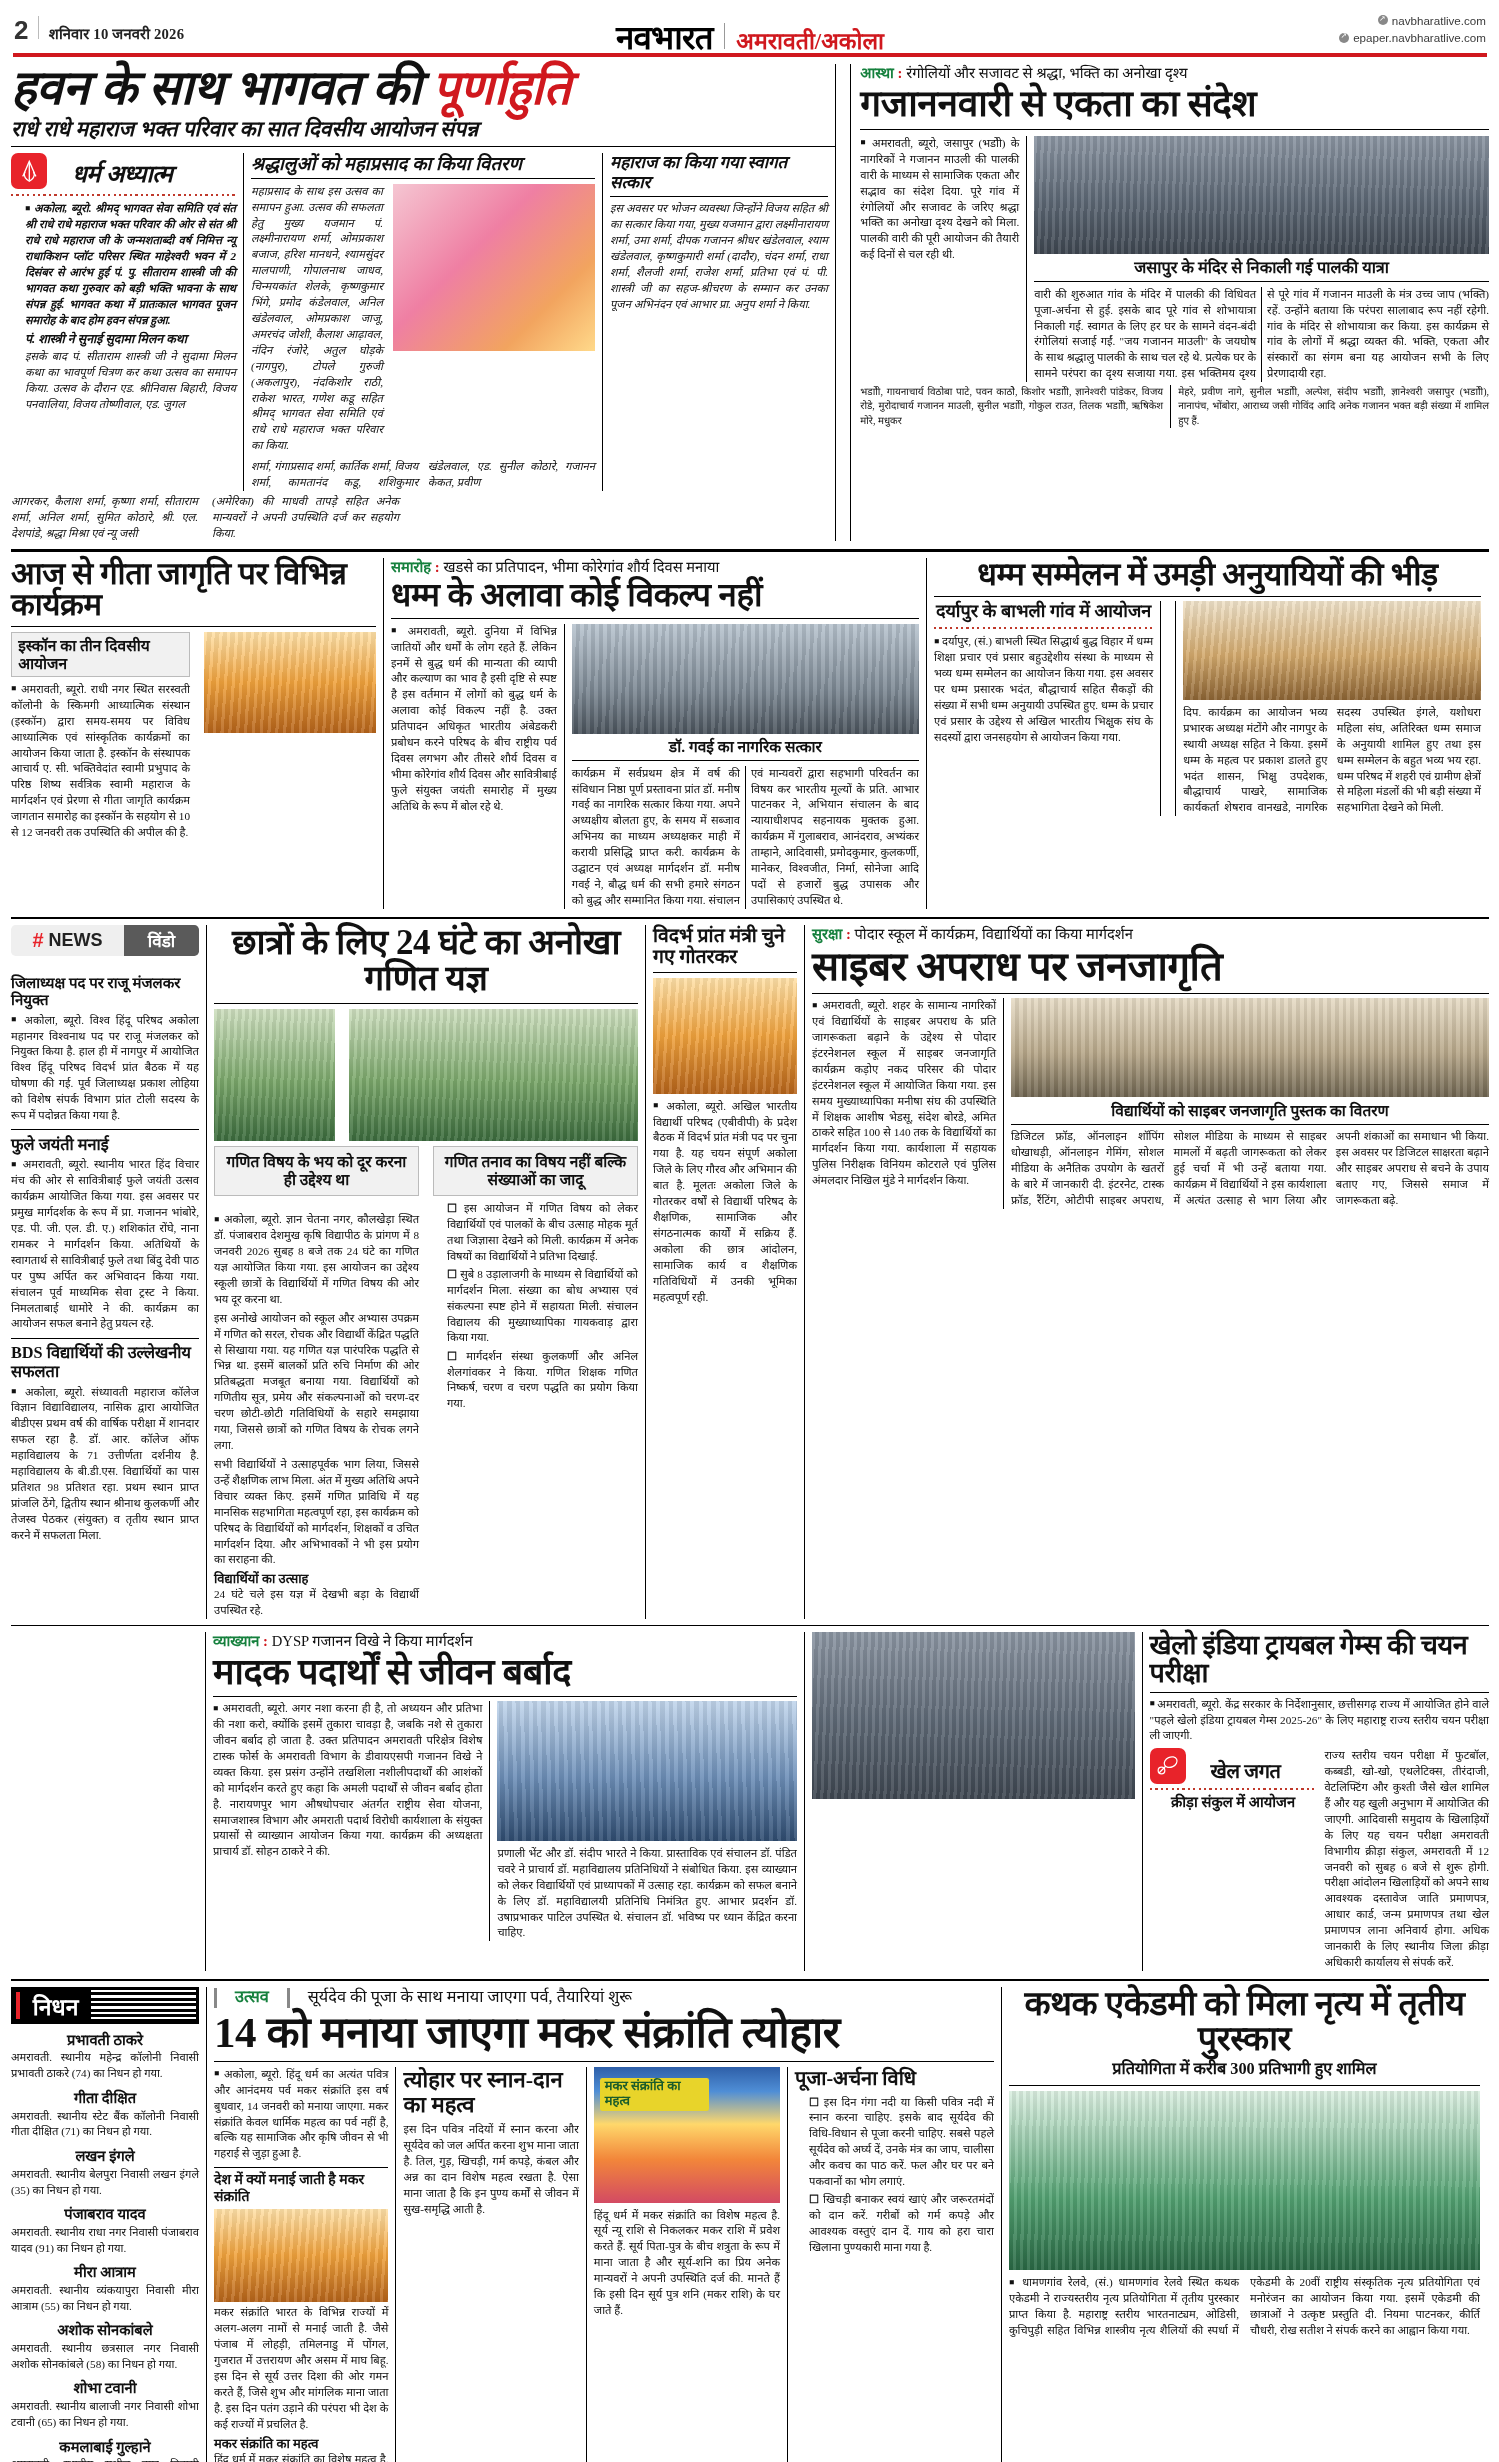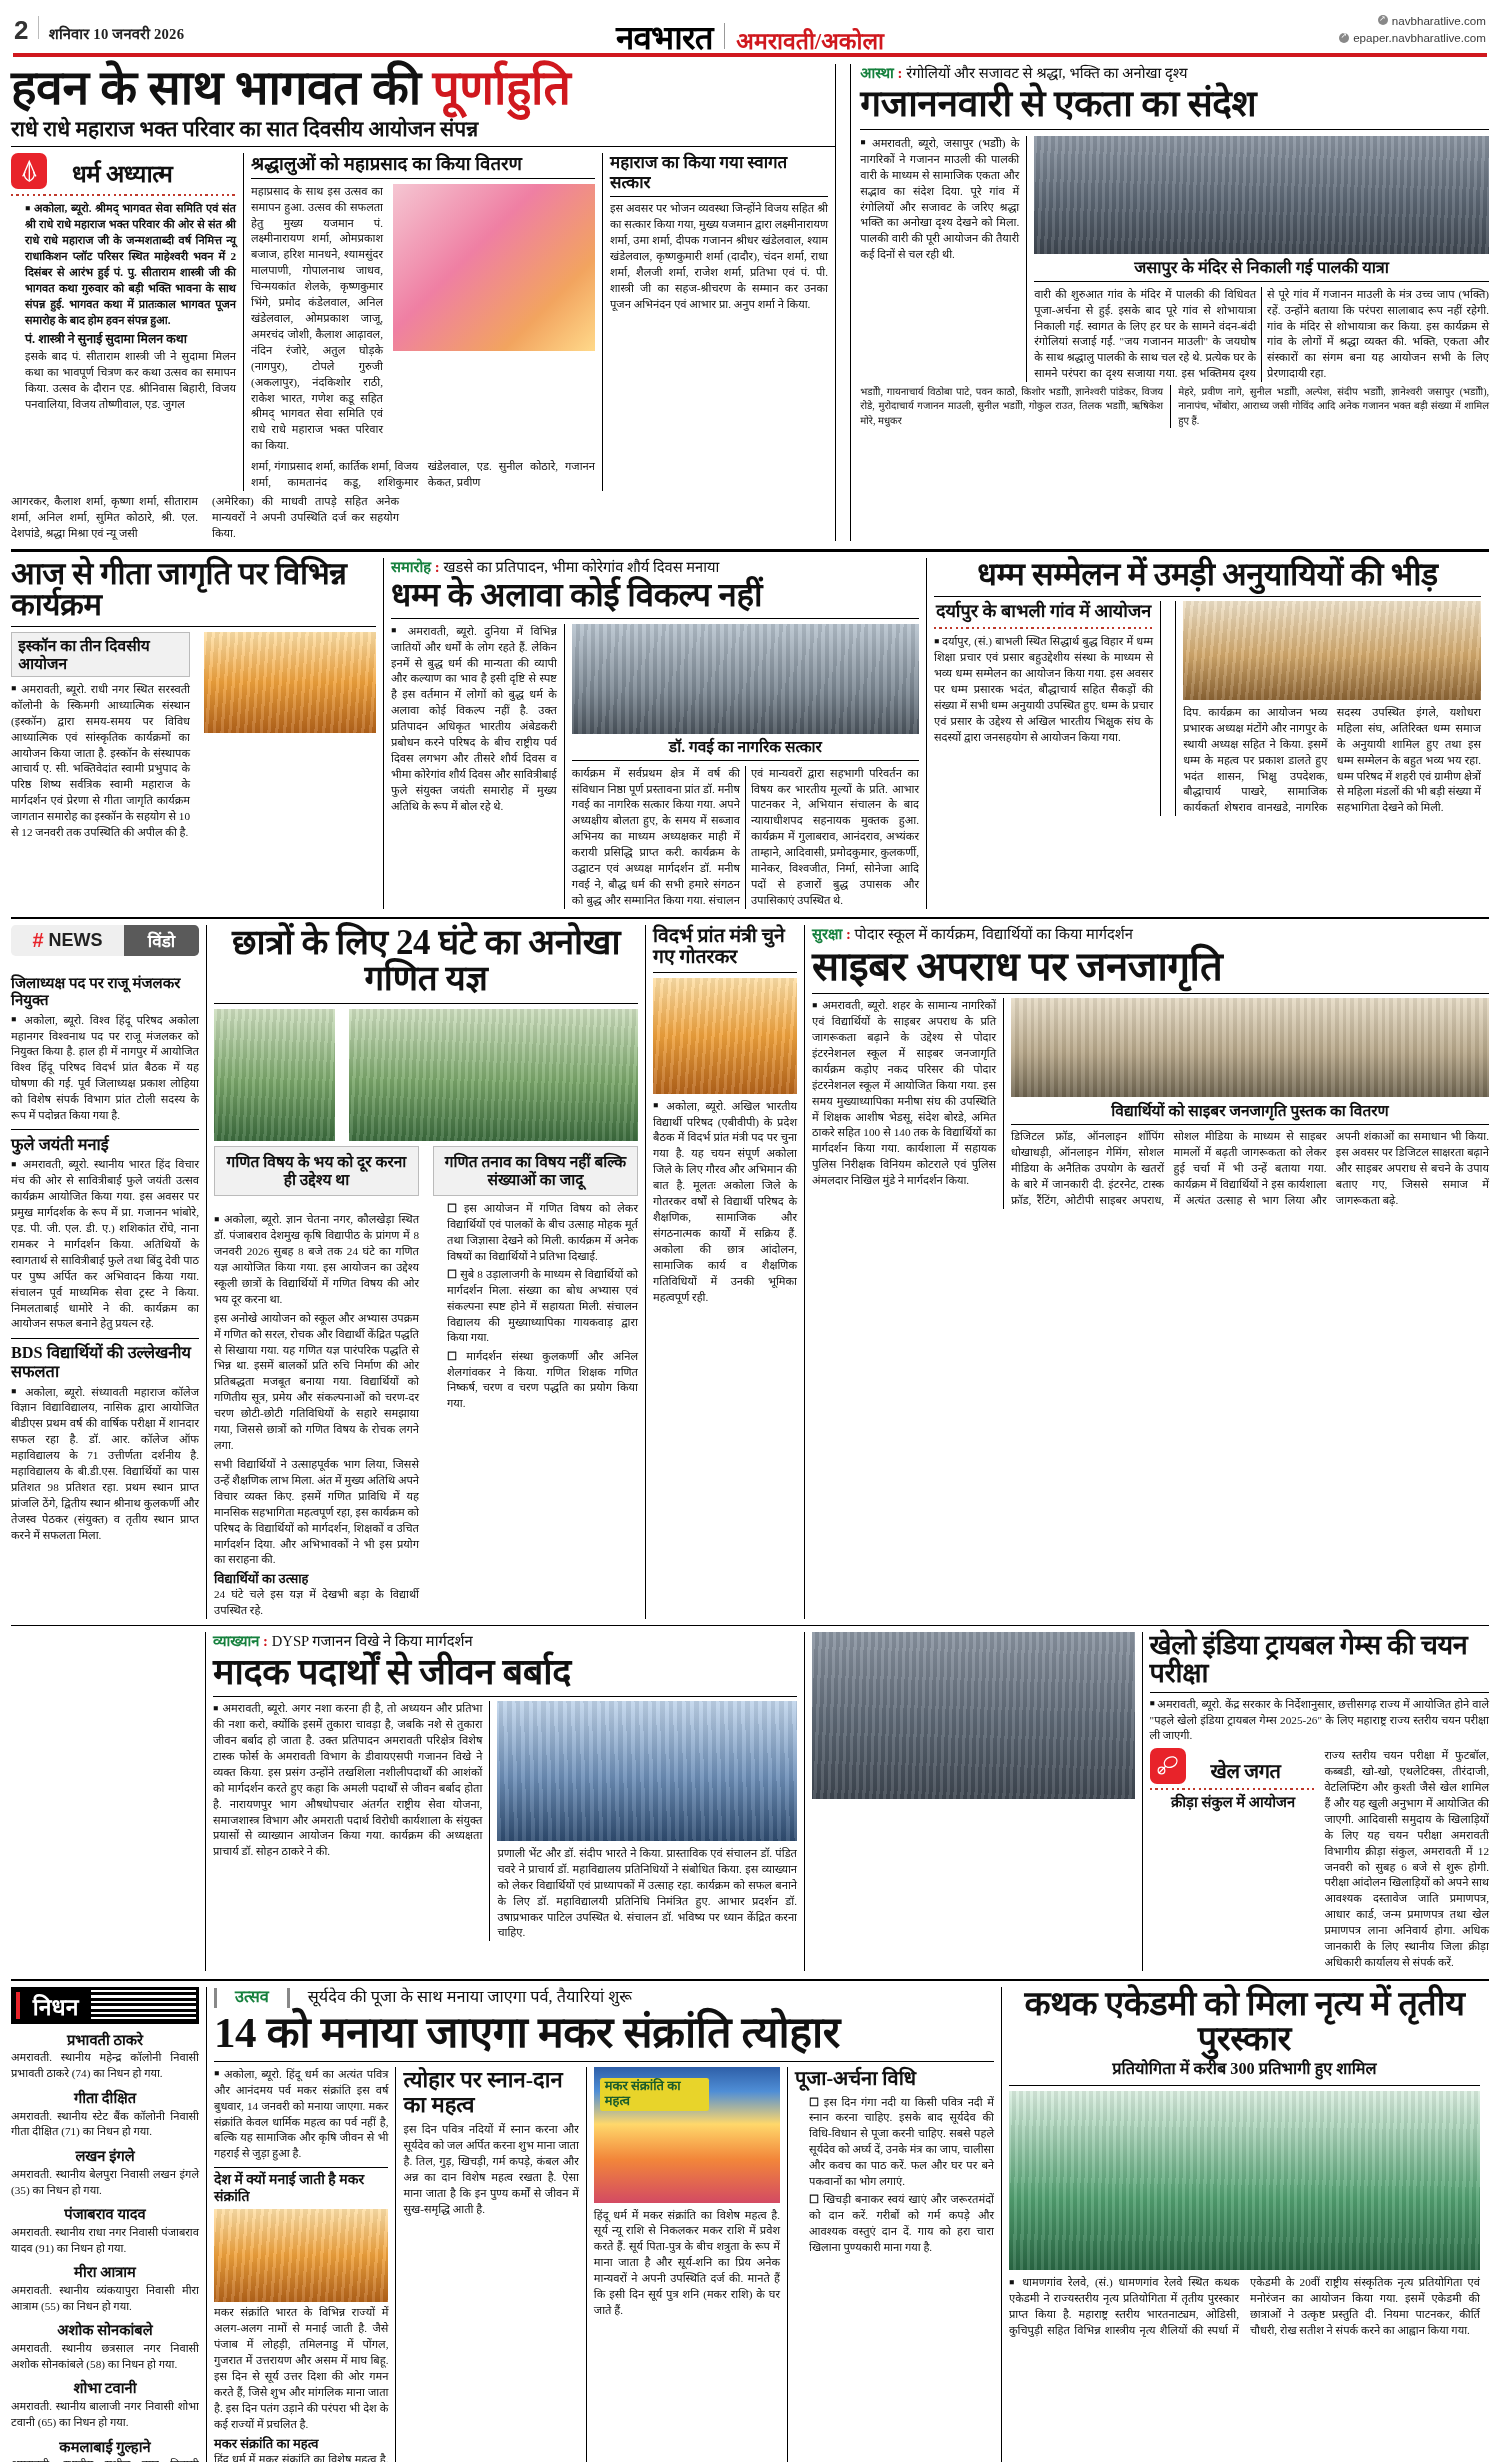--- a/index.html
+++ b/index.html
@@ -114,21 +114,21 @@
       <div>
           <span class="globe"></span>
           <span>epaper.navbharatlive.com</span>
         </div>
     </div>
   </div>
   <div class="red-rule"></div>
 
   <div class="cols" style="margin-top:6.2px;">
 
-    <div style="width:828px;">
+    <div style="width:828px;font-style:italic;">
       <div class="hl" style="font-size:48px;"><span>हवन के साथ भागवत की </span><span class="red">पूर्णाहुति</span></div>
       <div class="subhl" style="font-size:21px;margin-top:4.7px;">राधे राधे महाराज भक्त परिवार का सात दिवसीय आयोजन संपन्न</div>
       <div class="hrule" style="margin:4.7px 0 6.2px;"></div>
 
       <div class="cols">
 
         <div class="col vsep" style="width:233px;">
           <div class="logo-badge">
             <span class="logo-sq">
               <svg viewBox="0 0 32 32">

